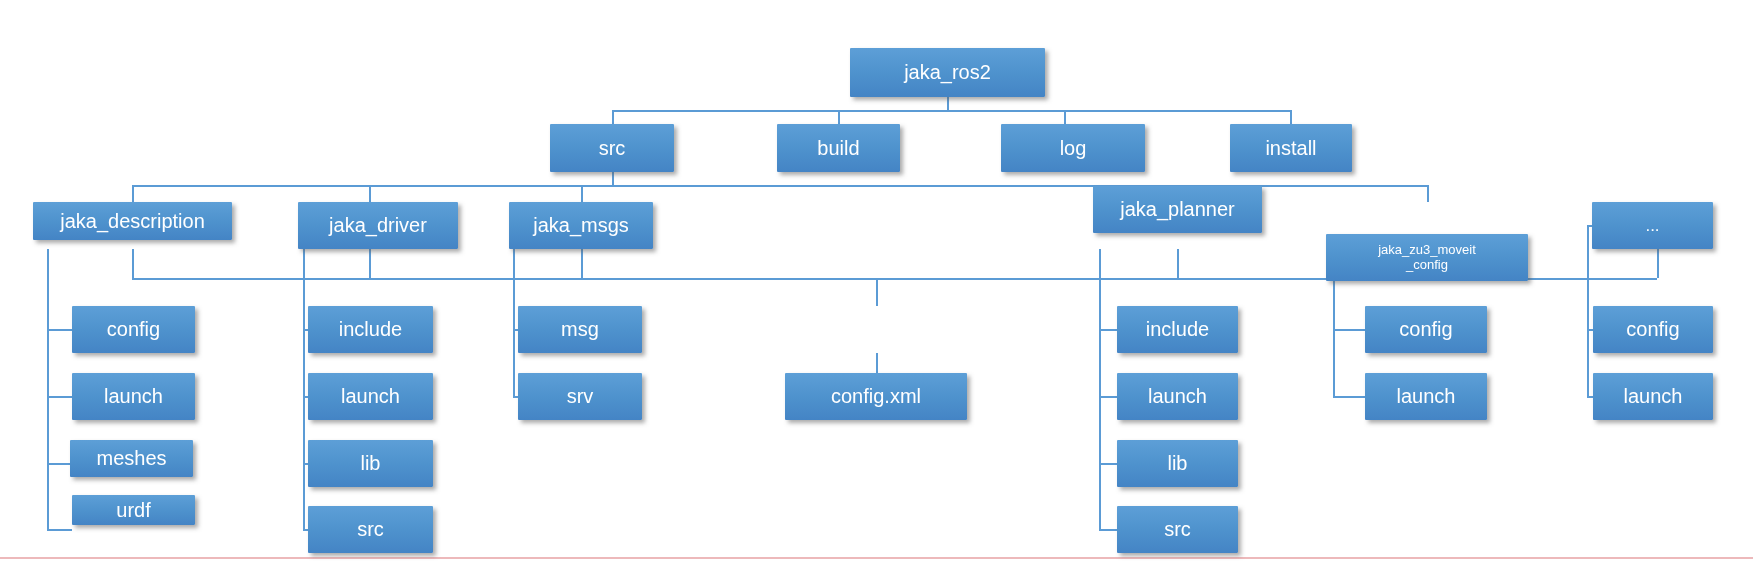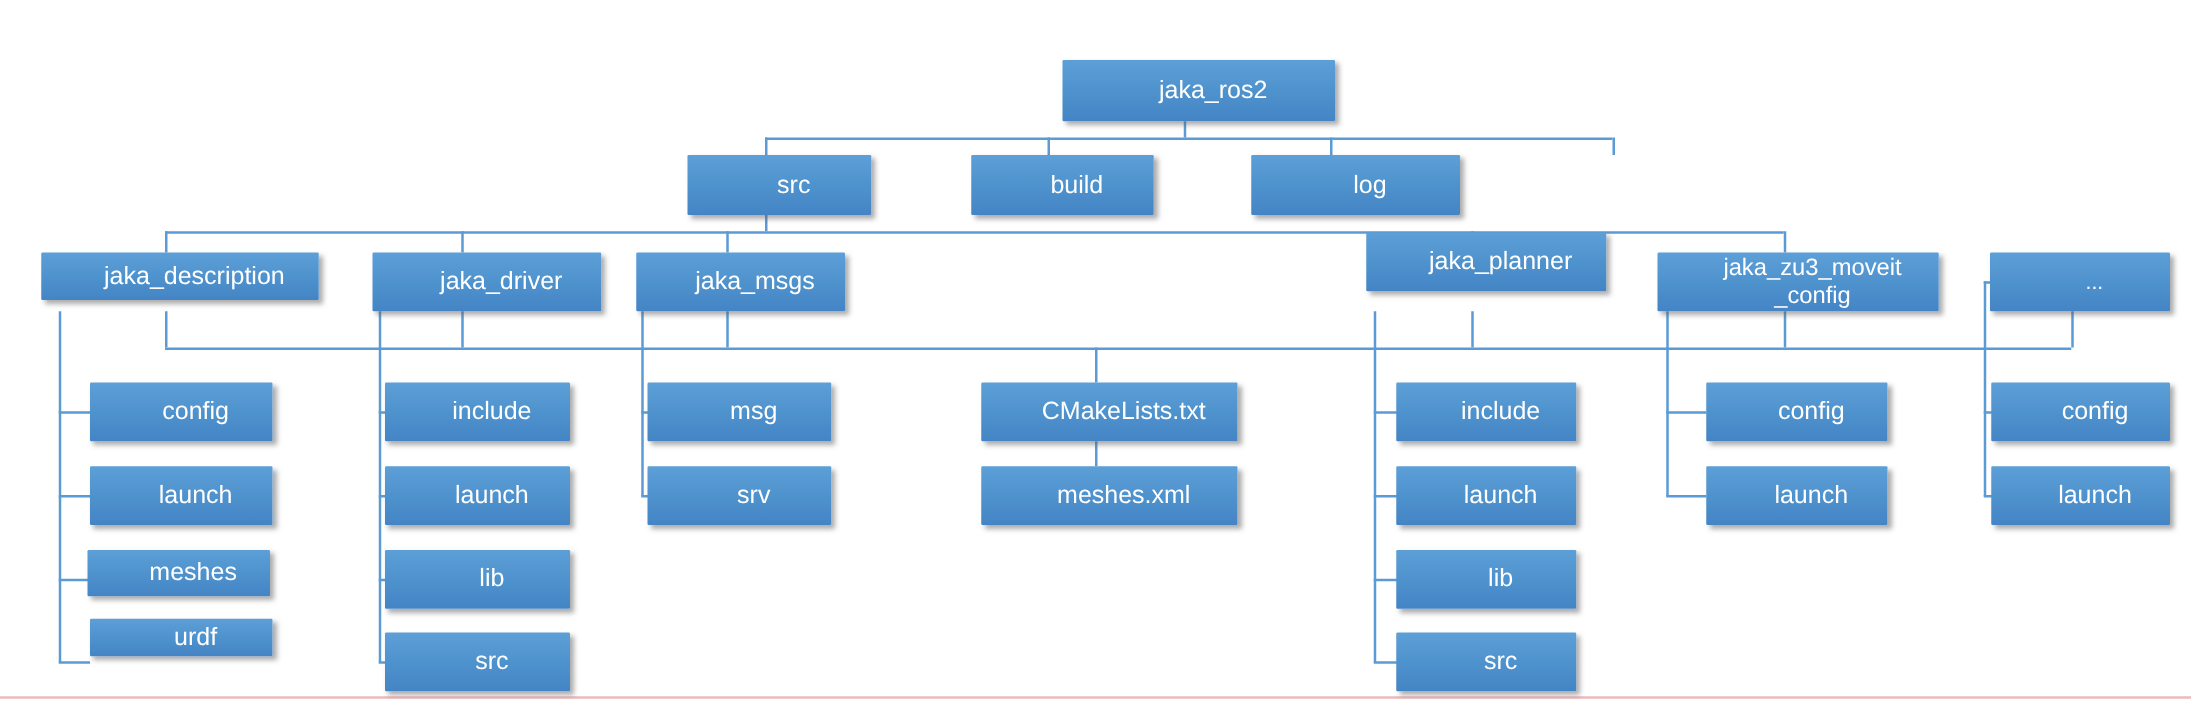--- a/index.html
+++ b/index.html
@@ -15,23 +15,22 @@
   #canvas{
     position:relative;width:1753px;height:562px;background:var(--bg);
     overflow:hidden;font-family:"Liberation Sans",sans-serif;
   }
   .node{
     position:absolute;display:flex;flex-direction:column;align-items:center;justify-content:center;
     color:var(--text);font-size:20px;text-align:center;line-height:1.15;
     background:linear-gradient(180deg,var(--node-top) 0%,var(--node-mid) 52%,var(--node-bottom) 100%);
     box-shadow:3px 3px 4px rgba(90,90,90,0.5);
     border-radius:1px;
-    padding-left:23px;
   }
-  .node.small-label{font-size:19px;}
+  .node.small-label{font-size:13px;margin-top:32px;}
   .h{position:absolute;height:1.5px;background:var(--line);}
   .v{position:absolute;width:1.5px;background:var(--line);}
   .rule{position:absolute;height:1.5px;background:var(--bottom-rule);}
 </style>
 </head>
 <body>
 
 <div id="canvas">
 
   <div class="v" style="left:947px;top:97px;height:13px"></div>
@@ -90,20 +89,21 @@
   <div class="h" style="left:1587px;top:329px;width:7px"></div>
   <div class="h" style="left:1587px;top:396px;width:7px"></div>
 
   <div class="rule" style="left:0;top:557px;width:1753px"></div>
 
   <div class="node" style="left:850px;top:48px;width:195px;height:49px">jaka_ros2</div>
 
   <div class="node" style="left:550px;top:124px;width:124px;height:48px">src</div>
   <div class="node" style="left:777px;top:124px;width:123px;height:48px">build</div>
   <div class="node" style="left:1001px;top:124px;width:144px;height:48px">log</div>
+  <div class="node" style="left:1230px;top:124px;width:122px;height:48px">install</div>
 
   <div class="node" style="left:33px;top:202px;width:199px;height:38px">jaka_description</div>
   <div class="node" style="left:298px;top:202px;width:160px;height:47px">jaka_driver</div>
   <div class="node" style="left:509px;top:202px;width:144px;height:47px">jaka_msgs</div>
   <div class="node" style="left:1093px;top:186px;width:169px;height:47px">jaka_planner</div>
   <div class="node small-label" style="left:1326px;top:202px;width:202px;height:47px">
     <span>jaka_zu3_moveit</span>
     <span>_config</span>
   </div>
   <div class="node" style="left:1592px;top:202px;width:121px;height:47px;font-size:17px">...</div>
@@ -114,22 +114,21 @@
   <div class="node" style="left:72px;top:495px;width:123px;height:30px">urdf</div>
 
   <div class="node" style="left:308px;top:306px;width:125px;height:47px">include</div>
   <div class="node" style="left:308px;top:373px;width:125px;height:47px">launch</div>
   <div class="node" style="left:308px;top:440px;width:125px;height:47px">lib</div>
   <div class="node" style="left:308px;top:506px;width:125px;height:47px">src</div>
 
   <div class="node" style="left:518px;top:306px;width:124px;height:47px">msg</div>
   <div class="node" style="left:518px;top:373px;width:124px;height:47px">srv</div>
 
-  <div class="node" style="left:785px;top:306px;width:182px;height:47px">CMakeLists.txt</div>
-  <div class="node" style="left:785px;top:373px;width:182px;height:47px">meshes.xml</div>
+  <div class="node" style="left:785px;top:373px;width:182px;height:47px">config.xml</div>
 
   <div class="node" style="left:1117px;top:306px;width:121px;height:47px">include</div>
   <div class="node" style="left:1117px;top:373px;width:121px;height:47px">launch</div>
   <div class="node" style="left:1117px;top:440px;width:121px;height:47px">lib</div>
   <div class="node" style="left:1117px;top:506px;width:121px;height:47px">src</div>
 
   <div class="node" style="left:1365px;top:306px;width:122px;height:47px">config</div>
   <div class="node" style="left:1365px;top:373px;width:122px;height:47px">launch</div>
 
   <div class="node" style="left:1593px;top:306px;width:120px;height:47px">config</div>

